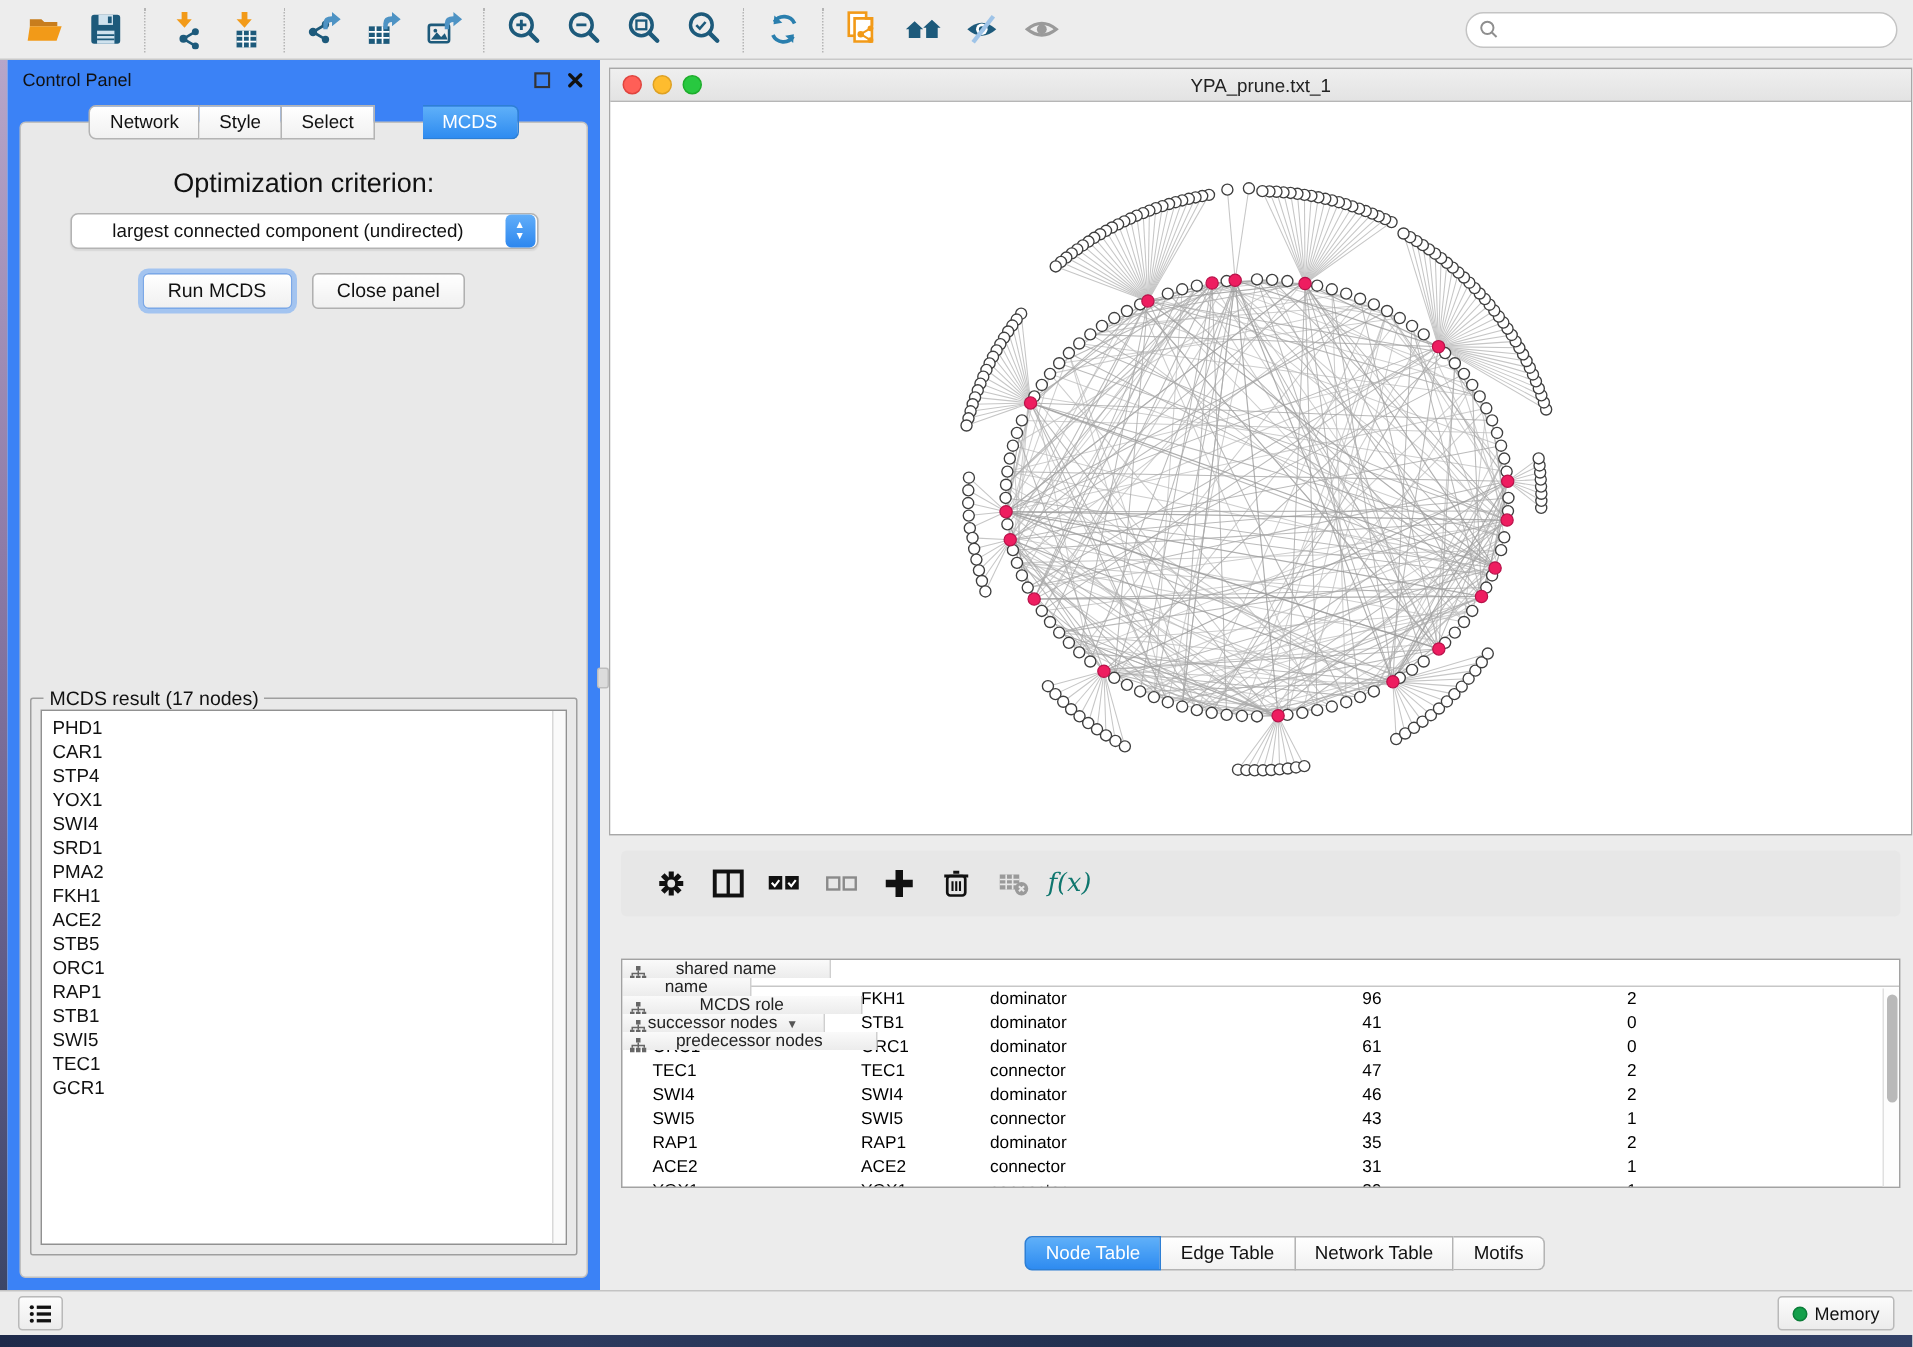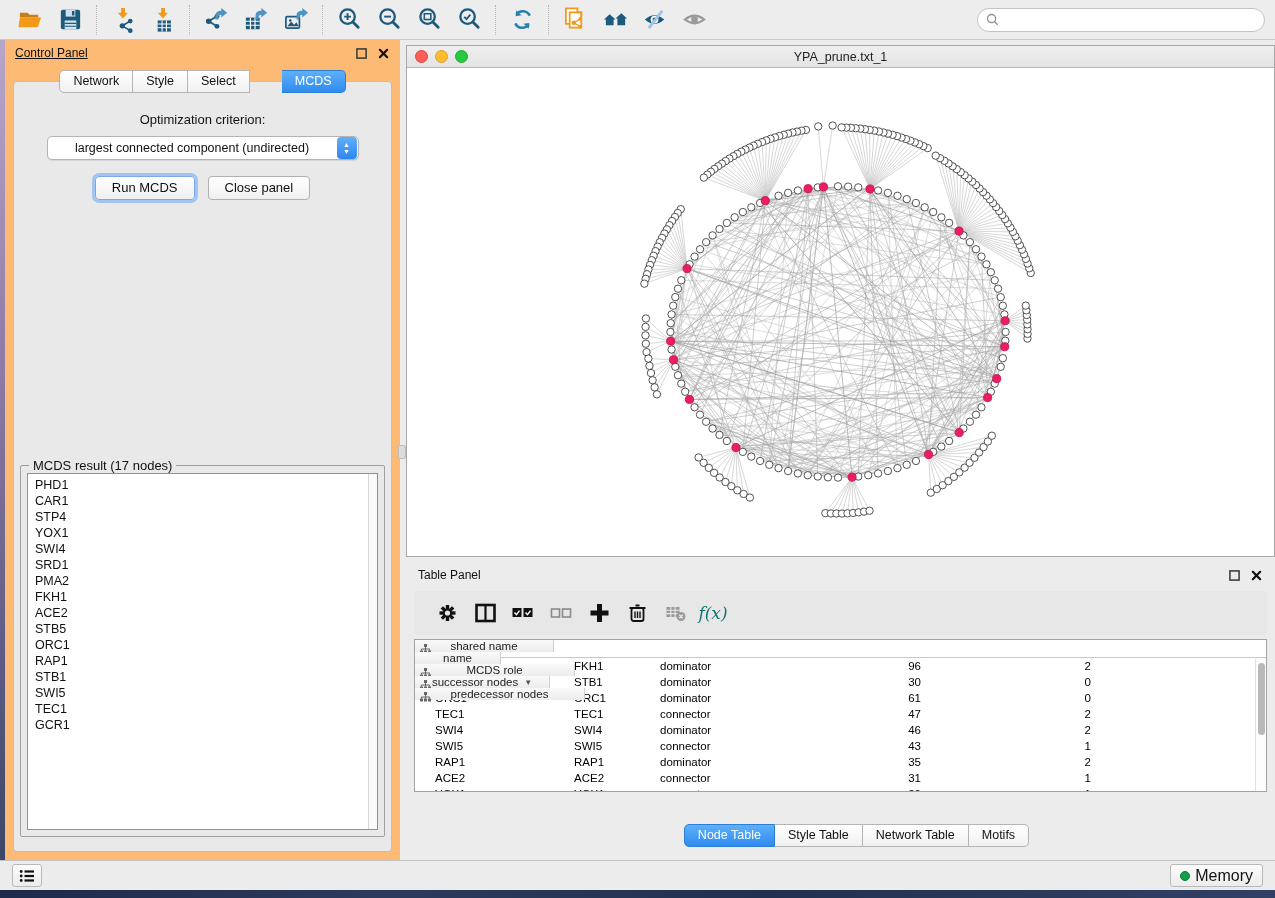--- a/index.html
+++ b/index.html
@@ -16,37 +16,37 @@
   .toolbar { position:absolute; left:0; top:0; width:100%; height:40px; background:#ededed;
     border-bottom:1px solid #c9c9c9; display:flex; align-items:center; padding:0 10px; z-index:3; }
   .tb-btn { width:40px; height:34px; display:flex; align-items:center; justify-content:center; cursor:pointer; }
   .tb-btn svg { width:27px; height:27px; }
   .tb-sep { width:1px; height:30px; margin:0 6px; border-left:1px dotted #b5b5b5; }
   .tb-search { margin-left:auto; width:288px; height:24px; background:#fff; border:1px solid #c4c4c4;
     border-radius:12px; display:flex; align-items:center; padding:0 8px; }
   .tb-search input { border:none; outline:none; flex:1; font-size:12px; background:transparent; margin-left:5px; }
 
   
-  .control-panel { position:absolute; left:5px; top:40px; width:395px; height:820px; background:#fdba74; z-index:2;text-decoration:underline; }
+  .control-panel { position:absolute; left:5px; top:40px; width:395px; height:820px; background:#3b82f6; z-index:2; }
   .cp-header { height:26px; display:flex; align-items:center; padding:0 10px; }
   .panel-title { font-size:12px; color:#111; }
   .panel-hdr-icons { margin-left:auto; display:flex; gap:9px; align-items:center; }
   .hdr-ico { width:13px; height:13px; display:flex; align-items:center; justify-content:center; cursor:pointer; }
 
   .cp-tabs { position:absolute; left:0; top:30px; width:100%; display:flex; justify-content:center; z-index:4; }
   .seg { display:flex; }
   .seg .tab { background:linear-gradient(#ffffff,#f1f1f1); border:1px solid #b4b4b4; border-left:none;
     padding:3px 13px 4px; font-size:12.5px; cursor:pointer; color:#111; }
   .seg .tab:first-child { border-left:1px solid #b4b4b4; border-radius:5px 0 0 5px;text-align:right; }
   .seg .tab:last-child { border-radius:0 5px 5px 0; }
   .seg .tab.active { background:linear-gradient(#5fb0f9,#2e8bf0); color:#fff; border-color:#2e7fd4;margin-left:32px; }
 
   .cp-pane { position:absolute; left:8px; top:41px; width:379px; height:771px; background:#e9e9e9;
     border:1px solid #c0c0c0; border-radius:4px; padding-top:24px; }
-  .opt-label { text-align:center; font-size:13px; margin-top:6px; }
+  .opt-label { text-align:center; font-size:18px; margin-top:6px; }
   .dropdown { margin:9px auto 0; width:312px; height:24px; background:#fff; border:1px solid #b3b3b3;
     border-radius:5px; display:flex; align-items:center; cursor:pointer;
     box-shadow:0 1px 1px rgba(0,0,0,.08); }
   .dropdown .dd-text { flex:1; text-align:center; font-size:12.5px; }
   .dd-stepper { width:20px; height:22px; border-radius:4px; background:linear-gradient(#62aef9,#2d87ef);
     display:flex; flex-direction:column; align-items:center; justify-content:center; gap:1px; margin-right:1px; }
   .dd-stepper span { color:#fff; font-size:7px; line-height:6px; }
   .btn-row { display:flex; justify-content:center; gap:13px; margin-top:16px; }
   .mac-btn { background:linear-gradient(#ffffff,#f0f0f0); border:1px solid #b0b0b0; border-radius:4px;
     font-size:13px; padding:3px 16px 4px; cursor:pointer; color:#111; }
@@ -102,21 +102,21 @@
 
   .tp-tabs { position:absolute; left:0; bottom:8px; width:100%; display:flex; justify-content:center; }
 
   
   .status-bar { position:absolute; left:0; top:860px; width:100%; height:30px; background:#ececec;
     border-top:1px solid #c3c3c3; display:flex; align-items:center; padding:0 12px; z-index:4; }
   .sb-left-btn { width:30px; height:23px; background:linear-gradient(#fcfcfc,#ececec); border:1px solid #b9b9b9;
     border-radius:3px; display:flex; align-items:center; justify-content:center; cursor:pointer; }
   .memory-btn { margin-left:auto; height:23px; background:linear-gradient(#fcfcfc,#ececec);
     border:1px solid #b9b9b9; border-radius:3px; display:flex; align-items:center; gap:5px;
-    padding:0 9px; font-size:16px; cursor:pointer; }
+    padding:0 9px; font-size:12px; cursor:pointer; }
   .mem-dot { width:10px; height:10px; border-radius:50%; background:#13a04b; border:1px solid #0c7d39; }
 </style>
 </head>
 <body>
 
 <div class="wall-left"></div>
 <div class="wall-bottom"></div>
 
 <div class="toolbar">
   <div id="tb-icons" style="display:flex;align-items:center;">
@@ -1062,35 +1062,20 @@
         <circle cx="522.8" cy="386.9" r="4.1" fill="#ee1d60" stroke="#b8124a" stroke-width="0.8"></circle>
         <circle cx="553.5" cy="364.9" r="4.1" fill="#ee1d60" stroke="#b8124a" stroke-width="0.8"></circle>
         <circle cx="582.0" cy="329.8" r="4.1" fill="#ee1d60" stroke="#b8124a" stroke-width="0.8"></circle>
         <circle cx="591.1" cy="310.8" r="4.1" fill="#ee1d60" stroke="#b8124a" stroke-width="0.8"></circle>
         <circle cx="599.1" cy="278.8" r="4.1" fill="#ee1d60" stroke="#b8124a" stroke-width="0.8"></circle>
       </g>
     </svg>
 </div>
 
 <div class="table-panel">
-  <div class="tp-header">
-    <span class="panel-title">Table Panel</span>
-    <span class="panel-hdr-icons">
-      <span class="hdr-ico">
-        <svg width="11" height="11" viewBox="0 0 12 12">
-            <rect x="1" y="1" width="10" height="10" fill="none" stroke="#333" stroke-width="1.6"></rect>
-          </svg>
-      </span>
-      <span class="hdr-ico">
-        <svg width="11" height="11" viewBox="0 0 12 12">
-            <path d="M2 2 L10 10 M10 2 L2 10" stroke="#111" stroke-width="2.4" stroke-linecap="round"></path>
-          </svg>
-      </span>
-    </span>
-  </div>
   <div class="tp-toolbar" id="tp-toolbar">
       <div class="tp-tool">
         <svg width="23" height="22" viewBox="0 0 22 22">
           <g fill="#111">
             <circle cx="11" cy="11" r="4.4"></circle>
             <g stroke="#111" stroke-width="3.4">
               <line x1="3" y1="11" x2="19" y2="11"></line>
               <line x1="5.343145750507619" y1="5.34314575050762" x2="16.65685424949238" y2="16.65685424949238"></line>
               <line x1="11" y1="3" x2="11" y2="19"></line>
               <line x1="16.65685424949238" y1="5.343145750507619" x2="5.34314575050762" y2="16.65685424949238"></line>
@@ -1203,21 +1188,21 @@
           <div class="td txt" style="width: 139px;">FKH1</div>
           <div class="td txt" style="width: 86px;">FKH1</div>
           <div class="td txt" style="width: 160px;">dominator</div>
           <div class="td num" style="width: 135px;">96</div>
           <div class="td num" style="width: 170px;">2</div>
         </div>
         <div class="trow">
           <div class="td txt" style="width: 139px;">STB1</div>
           <div class="td txt" style="width: 86px;">STB1</div>
           <div class="td txt" style="width: 160px;">dominator</div>
-          <div class="td num" style="width: 135px;">30</div>
+          <div class="td num" style="width: 135px;">41</div>
           <div class="td num" style="width: 170px;">0</div>
         </div>
         <div class="trow">
           <div class="td txt" style="width: 139px;">ORC1</div>
           <div class="td txt" style="width: 86px;">ORC1</div>
           <div class="td txt" style="width: 160px;">dominator</div>
           <div class="td num" style="width: 135px;">61</div>
           <div class="td num" style="width: 170px;">0</div>
         </div>
         <div class="trow">
@@ -1263,21 +1248,21 @@
           <div class="td num" style="width: 170px;">1</div>
         </div>
       </div>
     <div class="tbl-scroll">
         <div class="tbl-thumb"></div>
       </div>
   </div>
   <div class="tp-tabs">
       <div class="seg" id="tp-tabs-seg">
         <div class="tab active">Node Table</div>
-        <div class="tab">Style Table</div>
+        <div class="tab">Edge Table</div>
         <div class="tab">Network Table</div>
         <div class="tab">Motifs</div>
       </div>
     </div>
 </div>
 
 <div class="status-bar">
   <div class="sb-left-btn">
     <svg width="16" height="14" viewBox="0 0 16 14">
       <circle cx="2.2" cy="2.5" r="1.4" fill="#111"></circle>

